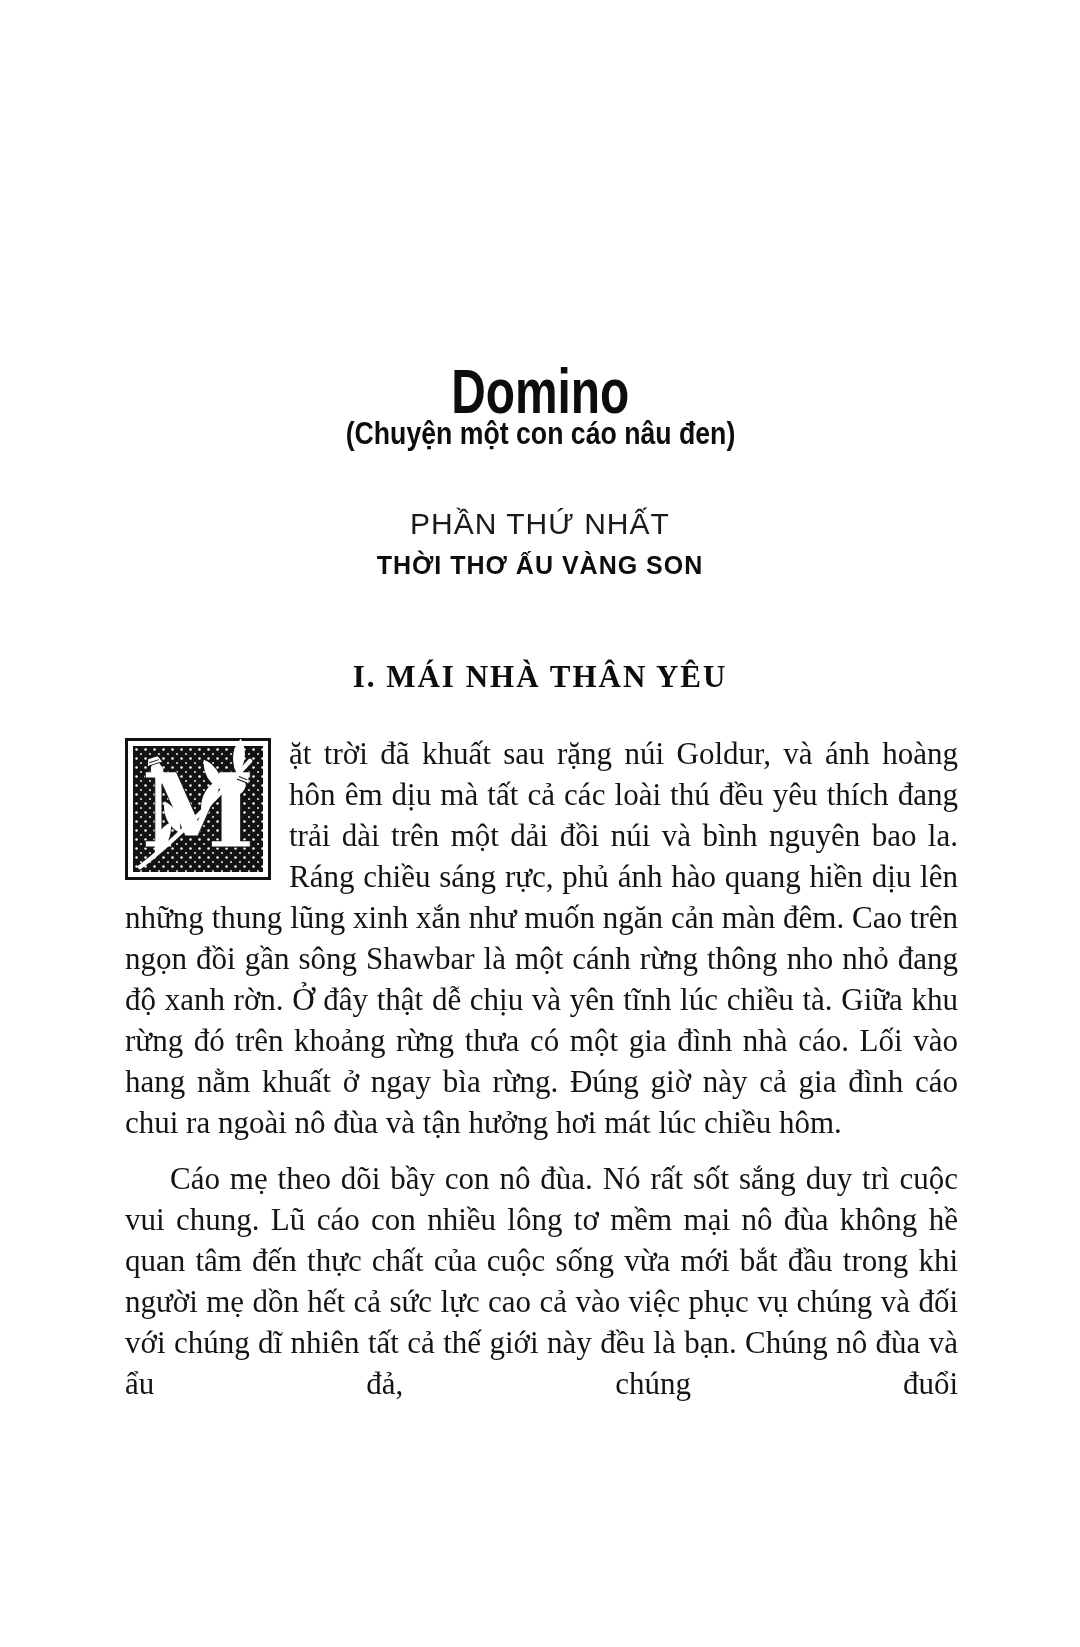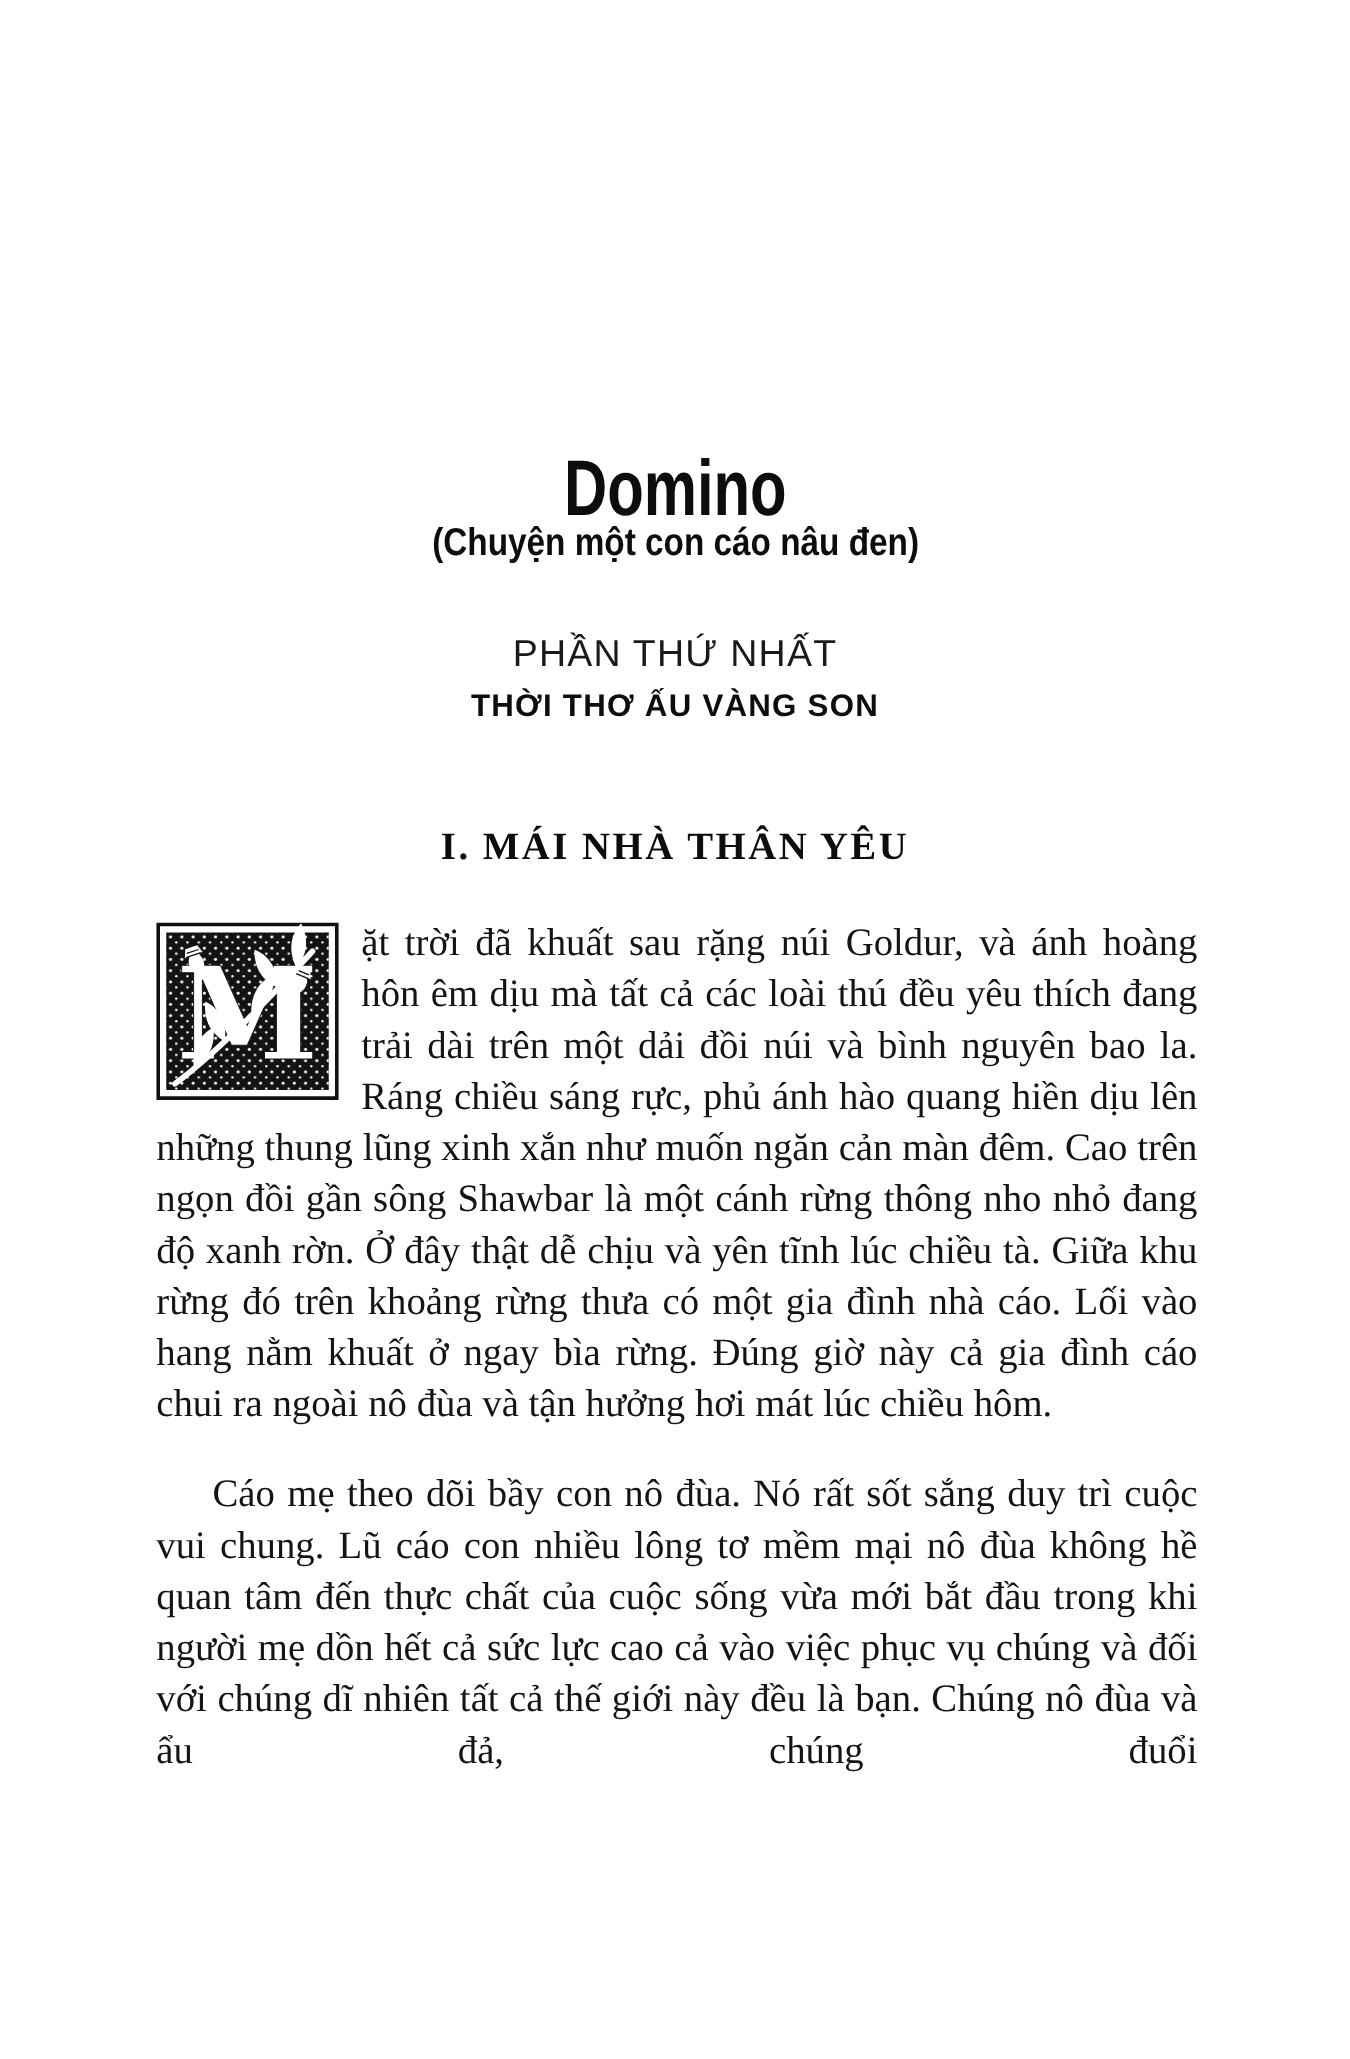--- a/index.html
+++ b/index.html
@@ -81,21 +81,21 @@
     font-family: "Liberation Serif", serif;
     font-size: 31px;
     line-height: 41px;
     color: #141414;
     text-align: justify;
   }
   .body-text p {
     margin: 0;
   }
   .body-text p.para-2 {
-    margin-top: 31px;
+    margin-top: 15px;
     text-indent: 45px;
     text-align-last: justify;
   }
   .drop-cap {
     float: left;
     width: 146px;
     height: 142px;
     margin: 5px 18px 4px 0;
   }
   .drop-cap svg { display: block; }

